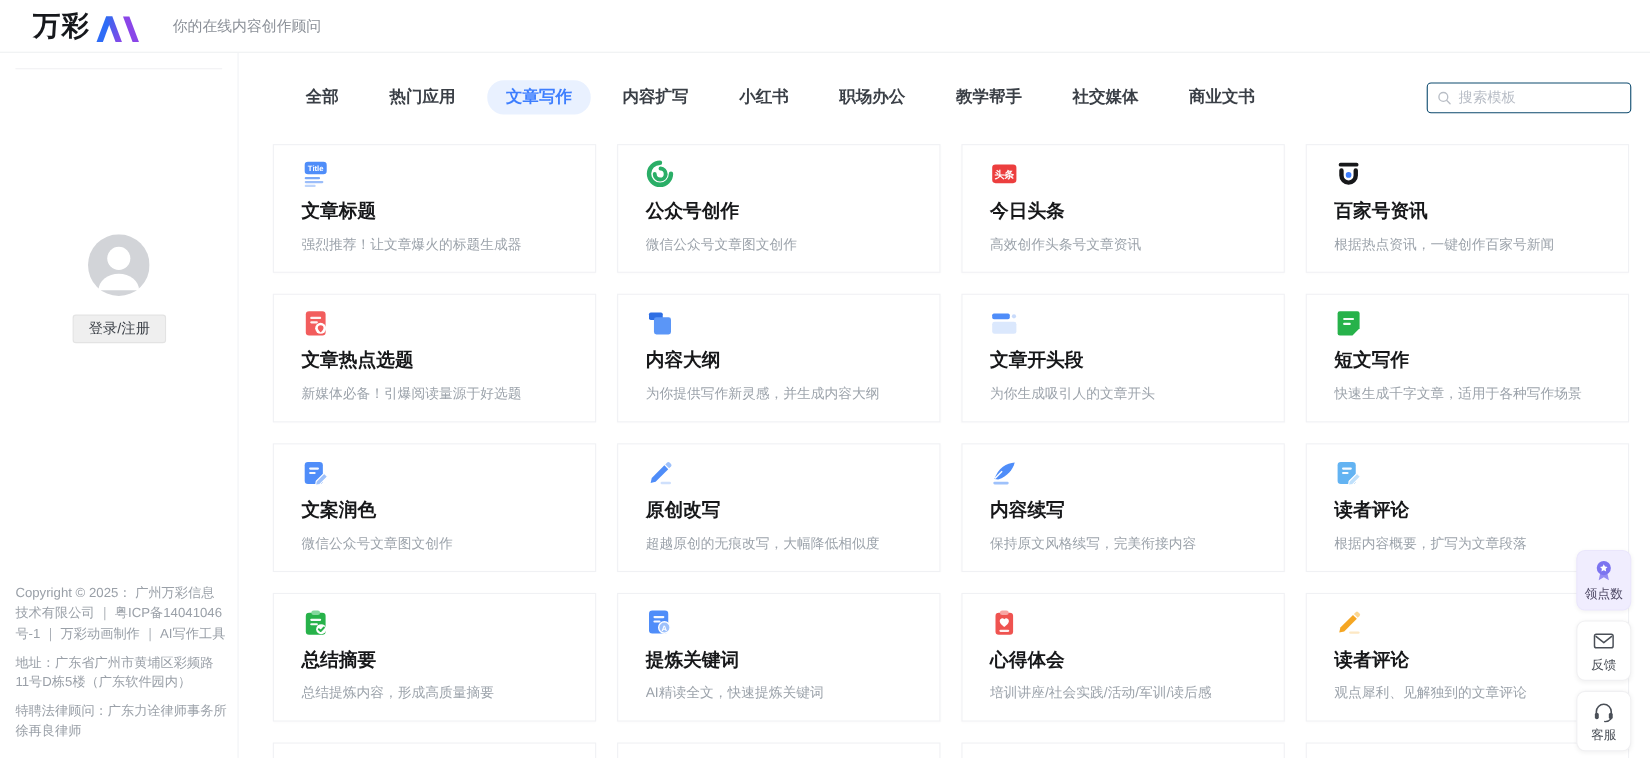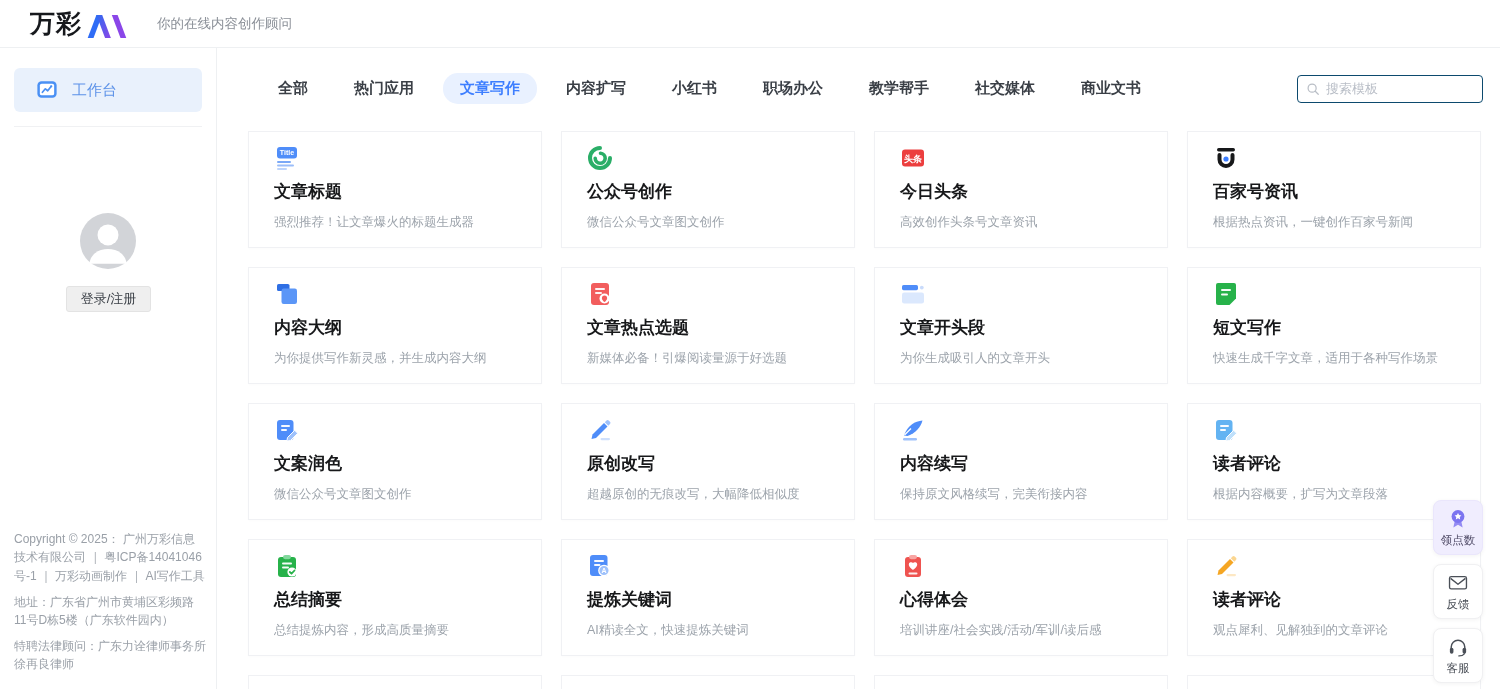--- a/index.html
+++ b/index.html
@@ -82,31 +82,20 @@
         </defs>
       <polygon points="11,2 17,2 8,26 2,26" fill="#2f6cf6"></polygon>
       <polygon points="11,2 17,2 26,26 20,26" fill="url(#lgA)"></polygon>
       <polygon points="27,2 33,2 42,26 36,26" fill="#8a46e8"></polygon>
     </svg>
   </div>
   <span class="tagline">你的在线内容创作顾问</span>
 </div>
 
 <div class="sidebar">
-  <div class="workbench">
-    <span class="wb-icon">
-      <svg viewBox="0 0 24 24">
-          <rect x="1.5" y="2.5" width="21" height="18" rx="4.5" fill="#4a90f4"></rect>
-        <rect x="4.2" y="5.2" width="15.6" height="12.6" rx="2" fill="#fff"></rect>
-        <path d="M7 14.5 l3.2-3.8 2.6 2.1 3.8-4.8" stroke="#4a90f4" stroke-width="1.9" fill="none" stroke-linecap="round" stroke-linejoin="round"></path>
-        <circle cx="16.6" cy="8" r="1.25" fill="#4a90f4"></circle>
-        </svg>
-    </span>
-    <span class="wb-label">工作台</span>
-  </div>
   <div class="side-divider"></div>
   <svg class="avatar" viewBox="0 0 64 64">
     <circle cx="32" cy="32" r="32" fill="#d2d4d8"></circle>
     <circle cx="32" cy="25" r="12" fill="#fff"></circle>
     <path d="M11 58 a21 17 0 0 1 42 0 z" fill="#fff"></path>
   </svg>
   <div class="login-btn">登录/注册</div>
   <div class="side-footer">
     <p>Copyright © 2025： 广州万彩信息技术有限公司 ｜ 粤ICP备14041046号-1 ｜ 万彩动画制作 ｜ AI写作工具</p>
     <p>地址：广东省广州市黄埔区彩频路11号D栋5楼（广东软件园内）</p>
@@ -176,39 +165,39 @@
             <path d="M6.5 10 v4.5 a6.5 6.5 0 0 0 13 0 V10" stroke="#17181a" stroke-width="4" fill="none" stroke-linecap="round"></path>
             <circle cx="13" cy="14" r="2.6" fill="#3d7eff"></circle>
           </svg>
         </div>
     <div class="c-title">百家号资讯</div>
     <div class="c-sub">根据热点资讯，一键创作百家号新闻</div>
   </div>
       <div class="card">
     <div class="c-icon">
           <svg viewBox="0 0 26 26">
-            <rect x="3" y="3" width="12.5" height="7" rx="1.6" fill="#2f6fe4"></rect>
-            <rect x="7.5" y="7.5" width="15.5" height="15.5" rx="2.2" fill="#5b96f7"></rect>
-          </svg>
-        </div>
-    <div class="c-title">内容大纲</div>
-    <div class="c-sub">为你提供写作新灵感，并生成内容大纲</div>
-  </div>
-      <div class="card">
-    <div class="c-icon">
-          <svg viewBox="0 0 26 26">
             <rect x="4" y="2" width="18" height="22" rx="3" fill="#f25d5d"></rect>
             <rect x="8" y="7" width="10" height="2" rx="1" fill="#fff" opacity=".92"></rect>
             <rect x="8" y="11" width="7" height="2" rx="1" fill="#fff" opacity=".92"></rect>
             <circle cx="17.5" cy="17.5" r="5" fill="#fff"></circle>
             <path d="M17.5 14.6 a2.6 2.6 0 0 1 2.6 2.6 c0 1.9-2.6 3.9-2.6 3.9 s-2.6-2-2.6-3.9 a2.6 2.6 0 0 1 2.6-2.6z" fill="#f25d5d"></path>
           </svg>
         </div>
     <div class="c-title">文章热点选题</div>
     <div class="c-sub">新媒体必备！引爆阅读量源于好选题</div>
+  </div>
+      <div class="card">
+    <div class="c-icon">
+          <svg viewBox="0 0 26 26">
+            <rect x="3" y="3" width="12.5" height="7" rx="1.6" fill="#2f6fe4"></rect>
+            <rect x="7.5" y="7.5" width="15.5" height="15.5" rx="2.2" fill="#5b96f7"></rect>
+          </svg>
+        </div>
+    <div class="c-title">内容大纲</div>
+    <div class="c-sub">为你提供写作新灵感，并生成内容大纲</div>
   </div>
       <div class="card">
     <div class="c-icon">
           <svg viewBox="0 0 26 26">
             <rect x="2" y="4" width="16" height="5.2" rx="1.6" fill="#4f8df9"></rect>
             <circle cx="21.8" cy="6.6" r="1.9" fill="#c9dbfb"></circle>
             <rect x="2" y="11.5" width="22" height="11" rx="2.2" fill="#dbe8fd"></rect>
           </svg>
         </div>
     <div class="c-title">文章开头段</div>

